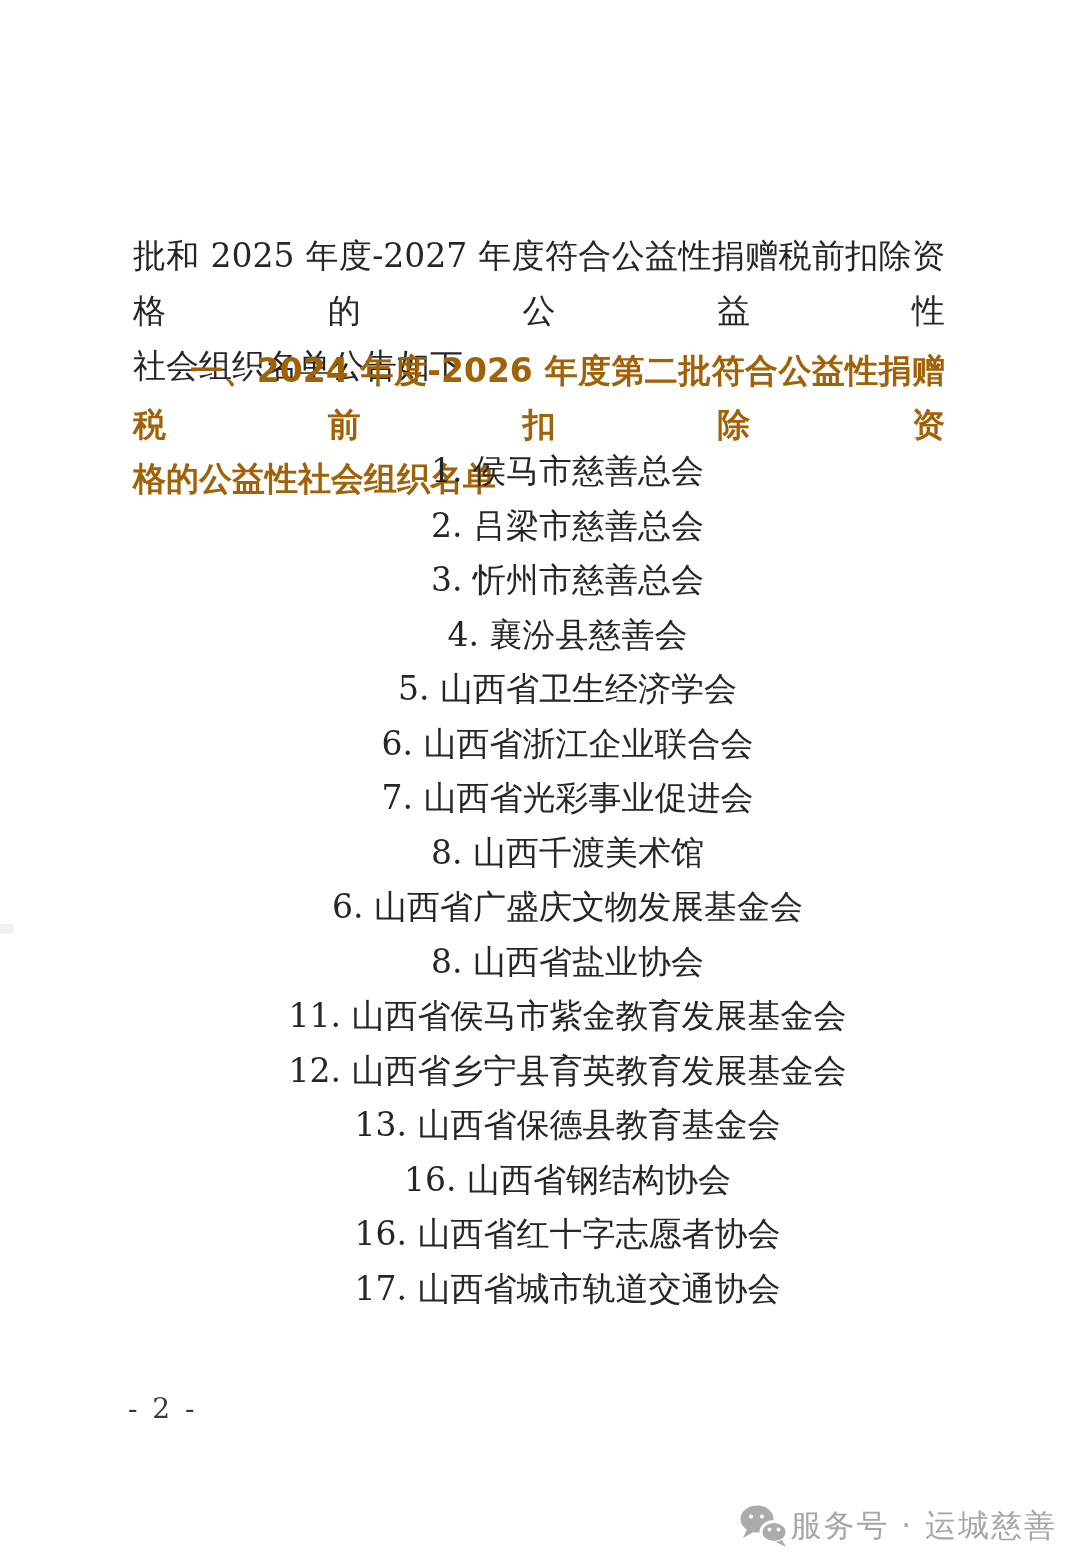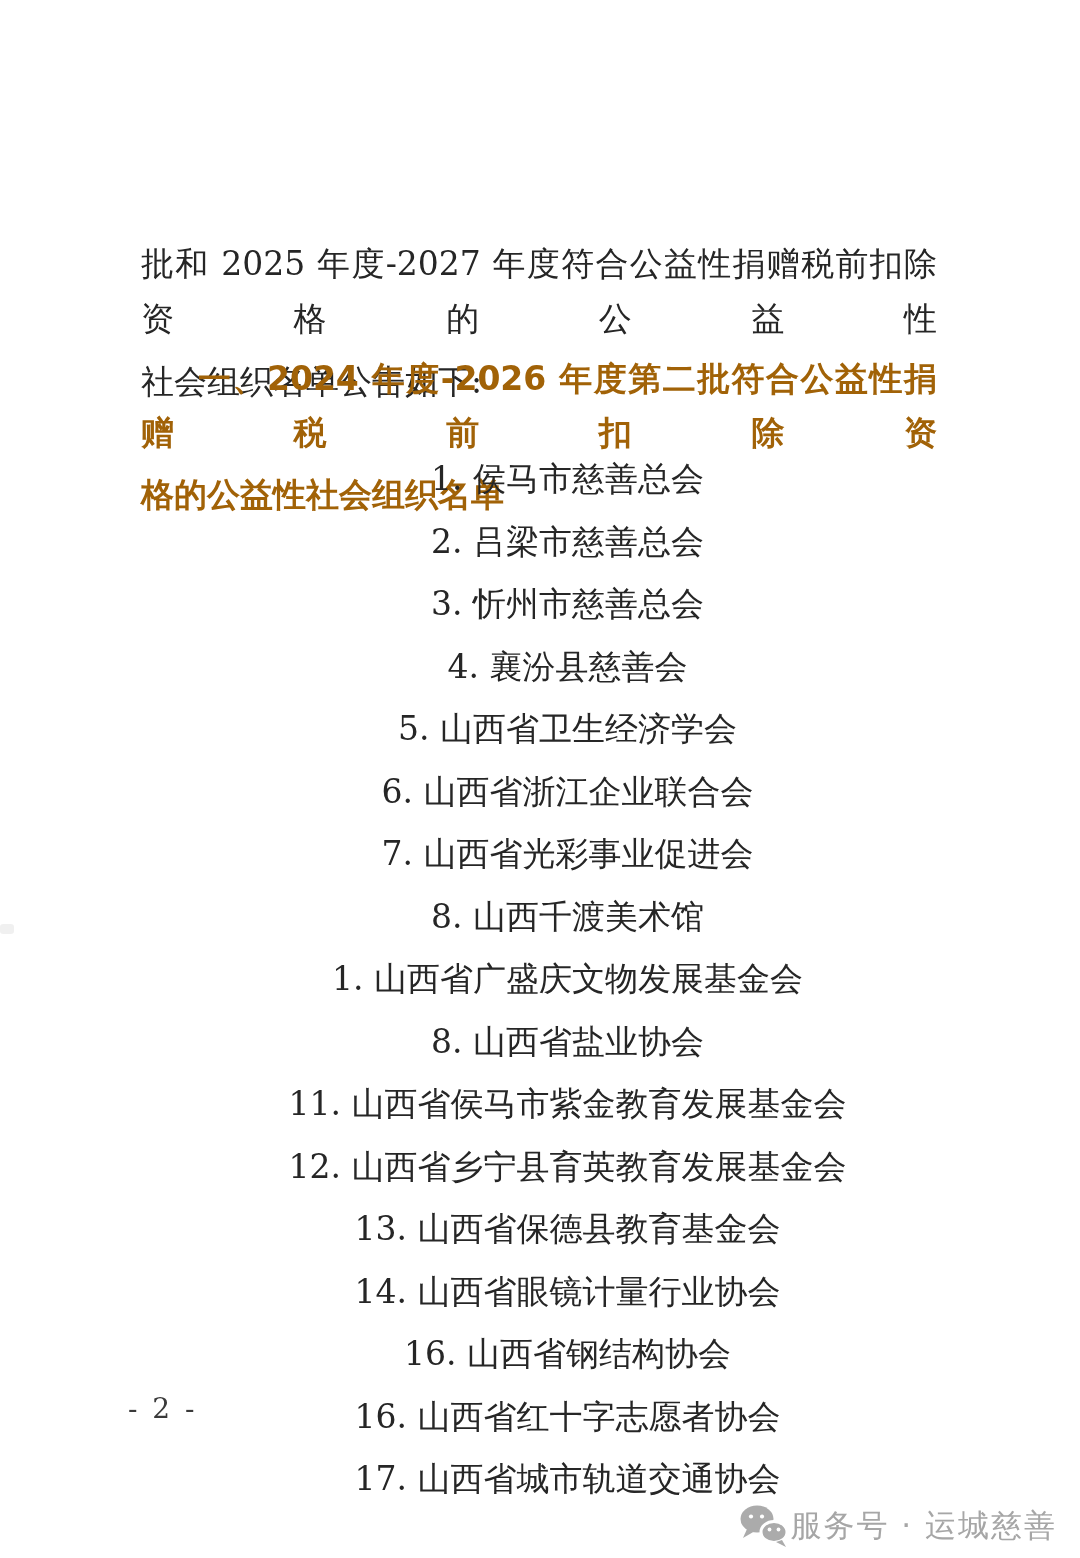--- a/index.html
+++ b/index.html
@@ -9,21 +9,21 @@
     height: 1558px;
     background: #ffffff;
     overflow: hidden;
     font-family: "DejaVu Serif", serif;
   }
   .para-block   { position: absolute; left: 133px; top: 228px; width: 812px; }
   .heading-block{ position: absolute; left: 133px; top: 344px; width: 812px; }
   .list-block   { position: absolute; left: 133px; top: 444px; width: 812px; text-align: center; }
 
   .line {
-    margin: 8px;
+    margin: 0;
     font-size: 33px;
     line-height: 55px;
     color: #262626;
     white-space: nowrap;
   }
   .wrapline { white-space: normal; }
   .justify-full {
     white-space: normal;
     text-align: justify;
     text-align-last: justify;
@@ -85,26 +85,25 @@
 
   <div class="list-block">
     <p class="line list-line">1. 侯马市慈善总会</p>
     <p class="line list-line">2. 吕梁市慈善总会</p>
     <p class="line list-line">3. 忻州市慈善总会</p>
     <p class="line list-line">4. 襄汾县慈善会</p>
     <p class="line list-line">5. 山西省卫生经济学会</p>
     <p class="line list-line">6. 山西省浙江企业联合会</p>
     <p class="line list-line">7. 山西省光彩事业促进会</p>
     <p class="line list-line">8. 山西千渡美术馆</p>
-    <p class="line list-line">1. 山西省广盛庆文物发展基金会</p>
+    <p class="line list-line">6. 山西省广盛庆文物发展基金会</p>
     <p class="line list-line">8. 山西省盐业协会</p>
     <p class="line list-line">11. 山西省侯马市紫金教育发展基金会</p>
     <p class="line list-line">12. 山西省乡宁县育英教育发展基金会</p>
     <p class="line list-line">13. 山西省保德县教育基金会</p>
-    <p class="line list-line">14. 山西省眼镜计量行业协会</p>
     <p class="line list-line">16. 山西省钢结构协会</p>
     <p class="line list-line">16. 山西省红十字志愿者协会</p>
     <p class="line list-line">17. 山西省城市轨道交通协会</p>
   </div>
 
   <div class="smudge"></div>
 
   <div class="page-number">- 2 -</div>
 
   <div class="footer">

